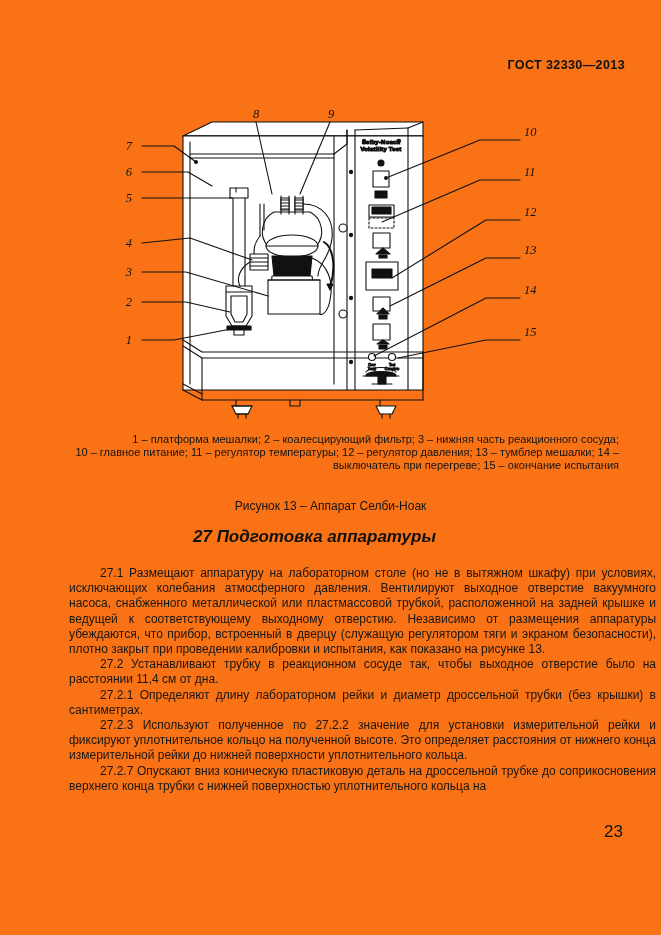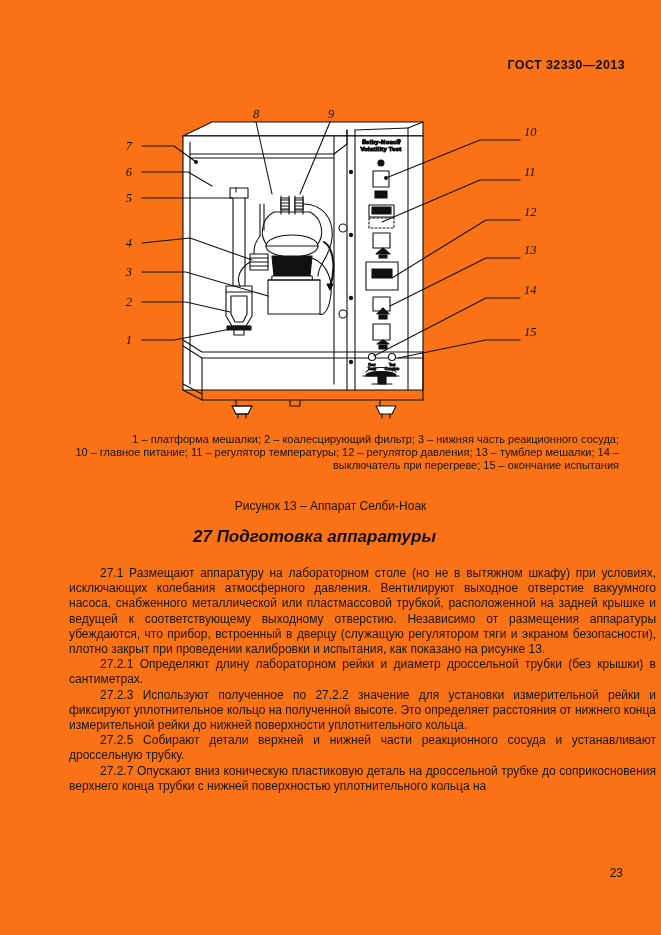--- a/index.html
+++ b/index.html
@@ -85,22 +85,22 @@
   }
   .body p {
     margin: 0;
     text-indent: 31px;
   }
 
   
   .page-number {
     position: absolute;
     right: 38px;
-    top: 866px;
-    font-size: 12px;
+    top: 822px;
+    font-size: 17px;
     color: #111;
   }
 </style>
 </head>
 <body>
 
 <div class="page">
 
   <div class="header">ГОСТ 32330—2013</div>
 
@@ -286,21 +286,21 @@
     <div>10 – главное питание; 11 – регулятор температуры; 12 – регулятор давления; 13 – тумблер мешалки; 14 –</div>
     <div>выключатель при перегреве; 15 – окончание испытания</div>
   </div>
 
   <div class="fig-title">Рисунок 13 – Аппарат Селби-Ноак</div>
 
   <div class="section-heading">27 Подготовка аппаратуры</div>
 
   <div class="body">
     <p>27.1 Размещают аппаратуру на лабораторном столе  (но не в вытяжном шкафу) при условиях, исключающих колебания   атмосферного давления. Вентилируют выходное отверстие вакуумного насоса, снабженного металлической или пластмассовой трубкой, расположенной на задней крышке и ведущей к соответствующему выходному отверстию. Независимо от размещения аппаратуры убеждаются, что прибор, встроенный в дверцу (служащую регулятором тяги и экраном безопасности), плотно закрыт при проведении калибровки и испытания, как показано на рисунке 13.</p>
+    <p>27.2 Устанавливают трубку в реакционном сосуде так, чтобы выходное отверстие было на расстоянии 11,4 см от дна.</p>
     <p>27.2.1 Определяют длину лабораторном рейки и диаметр дроссельной трубки (без крышки) в сантиметрах.</p>
     <p>27.2.3 Используют полученное по 27.2.2 значение для установки измерительной рейки и фиксируют уплотнительное кольцо на полученной высоте. Это определяет расстояния от нижнего конца измерительной рейки до нижней поверхности  уплотнительного кольца.</p>
-    <p>27.2.5 Собирают детали верхней и нижней части реакционного сосуда и устанавливают дроссельную трубку.</p>
     <p>27.2.7 Опускают вниз коническую пластиковую деталь на дроссельной трубке до соприкосновения верхнего конца трубки с нижней поверхностью уплотнительного кольца на</p>
   </div>
 
   <div class="page-number">23</div>
 
 </div>
 
 </body></html>

